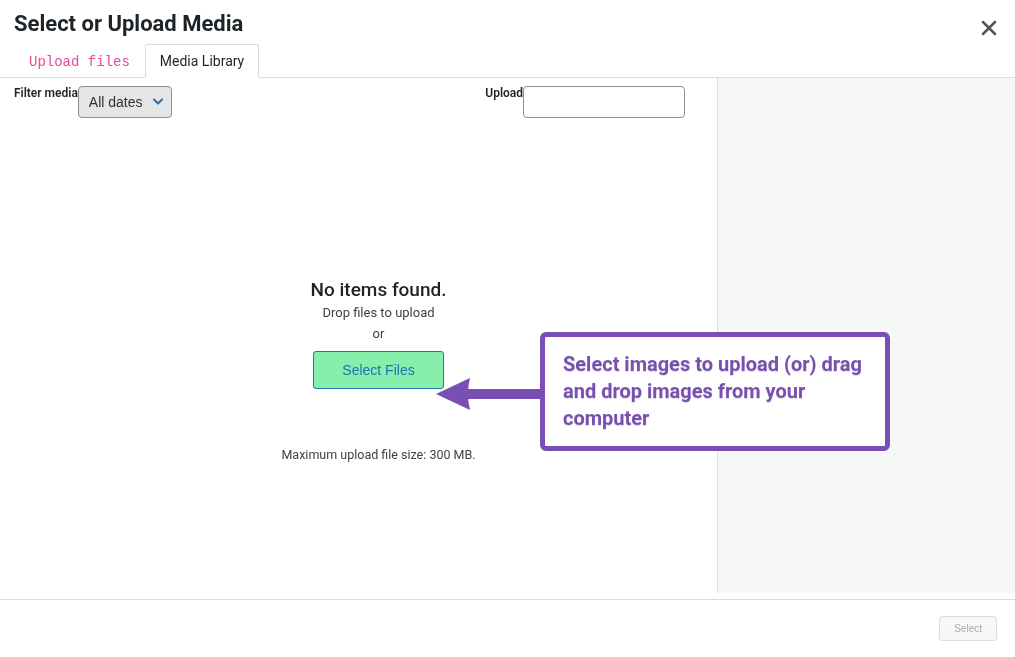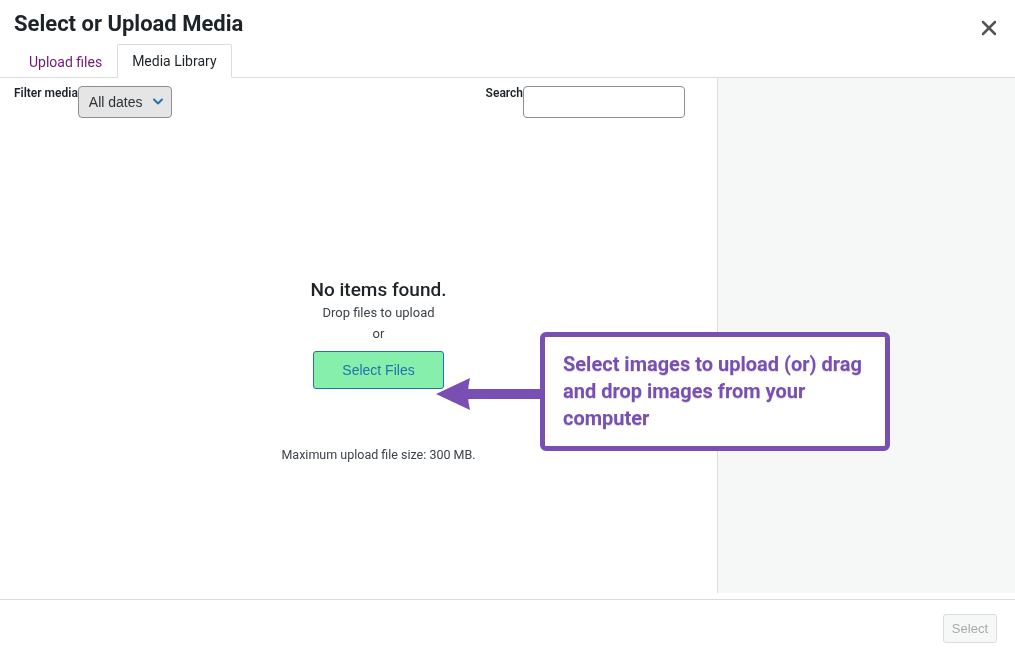--- a/index.html
+++ b/index.html
@@ -9,21 +9,21 @@
   
   .modal-header { position: relative; padding: 10px 14px 0 14px; }
   .modal-title { font-size: 22px; font-weight: 700; line-height: 28px; margin: 0 0 6px 0; }
   .close-btn { position: absolute; top: 16px; right: 14px; width: 24px; height: 24px; color: #555; cursor: pointer; display: flex; align-items: center; justify-content: center; }
   .close-btn svg { width: 16px; height: 16px; }
 
   
   .tabs { display: flex; align-items: flex-end; padding: 0 14px; border-bottom: 1px solid #dcdcde; }
   .tab { padding: 8px 14px; font-size: 14px; color: #2271b1; cursor: pointer; border: 1px solid transparent; border-bottom: none; margin-bottom: -1px; }
   .tab.active { color: #1d2327; border-color: #dcdcde; border-bottom: 1px solid #fff; border-radius: 2px 2px 0 0; background: #fff; }
-  .tab:not(.active) { color: #701a75; }
+  .tab:not(.active) { color: #ec4899; font-family: Liberation Mono, monospace; }
 
   
   .modal-body { display: flex; height: calc(657px - 84px - 58px); }
   .left-pane { flex: 0 0 718px; position: relative; border-right: 1px solid #dcdcde; }
   .right-pane { flex: 1; background: #f6f7f7; }
 
   
   .filters { display: flex; padding: 8px 14px 0 14px; }
   .filter-group { display: flex; flex-direction: row; }
   .filter-label { font-size: 12px; font-weight: 600; margin-bottom: 6px; color: #1d2327; }
@@ -49,21 +49,21 @@
   }
   .max-size { font-size: 12.5px; color: #3c434a; margin-top: 58px; }
 
   
   .callout { position: absolute; left: 540px; top: 332px; width: 350px; border: 5px solid #7a4fb3; border-radius: 6px; background: #fff; padding: 14px 18px; }
   .callout-text { font-size: 20px; font-weight: 700; color: #7a4fb3; line-height: 1.35; text-shadow: 0 1px 1px rgba(0,0,0,0.15); }
   .arrow { position: absolute; left: 436px; top: 374px; pointer-events: none; }
 
   
   .modal-footer { position: absolute; left: 0; right: 0; bottom: 0; height: 58px; border-top: 1px solid #dcdcde; background: #fff; display: flex; align-items: center; justify-content: flex-end; padding: 0 18px; }
-  .footer-btn { padding: 6px 8px; font-size: 13px; border: 1px solid #dcdcde; border-radius: 3px; background: #f6f7f7; color: #a7aaad; cursor: default; }
+  .footer-btn { padding: 6px 14px; font-size: 10px; border: 1px solid #dcdcde; border-radius: 3px; background: #f6f7f7; color: #a7aaad; cursor: default; }
 </style>
 </head>
 <body>
 
 <div class="modal">
 
   <div class="modal-header">
     <h1 class="modal-title">Select or Upload Media</h1>
     <div class="close-btn">
       <svg viewBox="0 0 16 16" fill="none" stroke="currentColor" stroke-width="2.5" stroke-linecap="round">
@@ -91,21 +91,21 @@
             </select>
             <span class="chev">
               <svg width="12" height="12" viewBox="0 0 12 12" fill="none" stroke="currentColor" stroke-width="2" stroke-linecap="round" stroke-linejoin="round">
                   <polyline points="2,4 6,8 10,4"></polyline>
                 </svg>
             </span>
           </div>
         </div>
 
         <div class="filter-group search-group">
-          <span class="filter-label">Search</span>
+          <span class="filter-label">Upload</span>
           <input class="search-input" type="text" style="">
         </div>
       </div>
 
       <div class="empty-state">
         <p class="empty-title">No items found.</p>
         <p class="empty-sub">Drop files to upload</p>
         <p class="empty-or">or</p>
         <button class="select-files-btn">Select Files</button>
         <p class="max-size">Maximum upload file size: 300 MB.</p>

